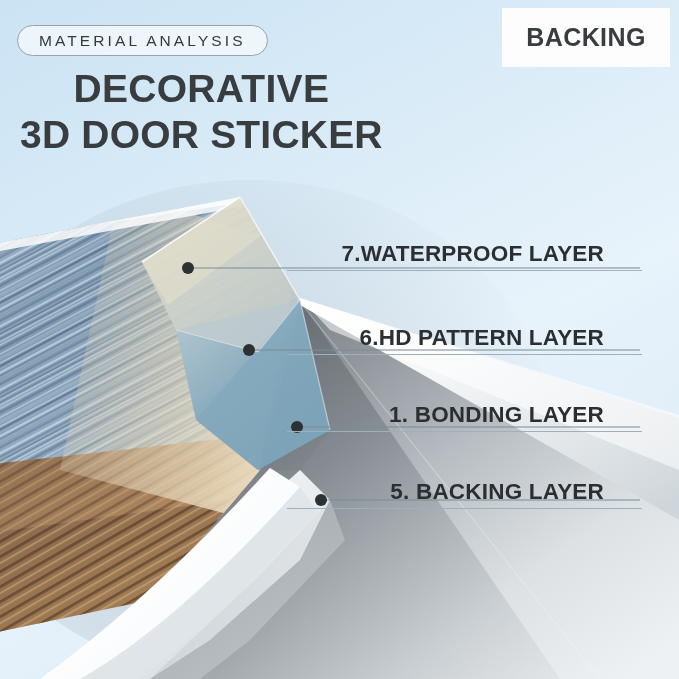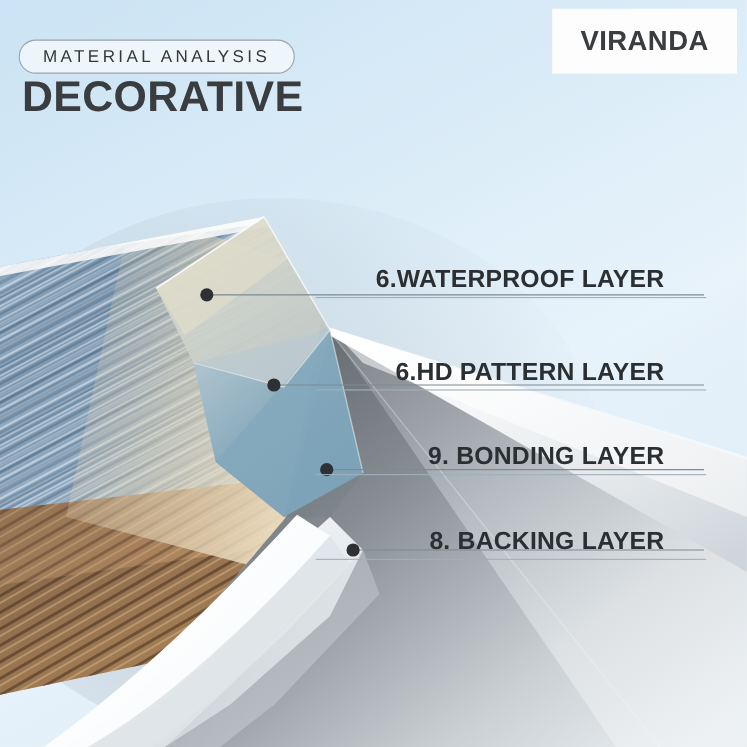--- a/index.html
+++ b/index.html
@@ -11,21 +11,21 @@
   }
   #stage{
     position:relative;width:679px;height:679px;overflow:hidden;
     background:
       radial-gradient(120% 110% at 82% 96%, #e6f2fb 0%, rgba(230,242,251,0) 58%),
       linear-gradient(152deg,#cbe3f4 0%, #d9ebf7 30%, #e8f3fb 58%, #dcebf7 80%, #d4e7f6 100%);
   }
 
   
   .badge{
-    position:absolute;left:17px;top:36px;
+    position:absolute;left:17px;top:25px;
     height:31px;box-sizing:border-box;
     padding:0 21px;
     display:flex;align-items:center;
     border:1.3px solid #9aa3ab;
     border-radius:16px;
     background:rgba(255,255,255,0.62);
     color:#35383b;
     font-size:15.5px;
     letter-spacing:3.1px;
     white-space:nowrap;
@@ -258,30 +258,31 @@
       <line x1="297" y1="427" x2="640" y2="427"></line>
       <line x1="321" y1="500" x2="640" y2="500"></line>
     </g>
   </svg>
 
   <span class="dot" style="left:182px;top:262px;"></span>
   <span class="dot" style="left:243px;top:344px;"></span>
   <span class="dot" style="left:291px;top:421px;"></span>
   <span class="dot" style="left:315px;top:494px;"></span>
 
-  <div class="callout c1">6.WATERPROOF LAYER</div>
+  <div class="callout c1">7.WATERPROOF LAYER</div>
   <div class="callout c2">6.HD PATTERN LAYER</div>
-  <div class="callout c3">9. BONDING LAYER</div>
-  <div class="callout c4">8. BACKING LAYER</div>
+  <div class="callout c3">1. BONDING LAYER</div>
+  <div class="callout c4">5. BACKING LAYER</div>
 
   <div class="badge">
     <span>MATERIAL ANALYSIS</span>
   </div>
 
   <div class="title">
     <div class="l1">DECORATIVE</div>
+    <div class="l2">3D DOOR STICKER</div>
   </div>
 
   <div class="logo-box">
-    <span class="logo-text">VIRANDA</span>
+    <span class="logo-text">BACKING</span>
   </div>
 
 </div>
 
 </body></html>

